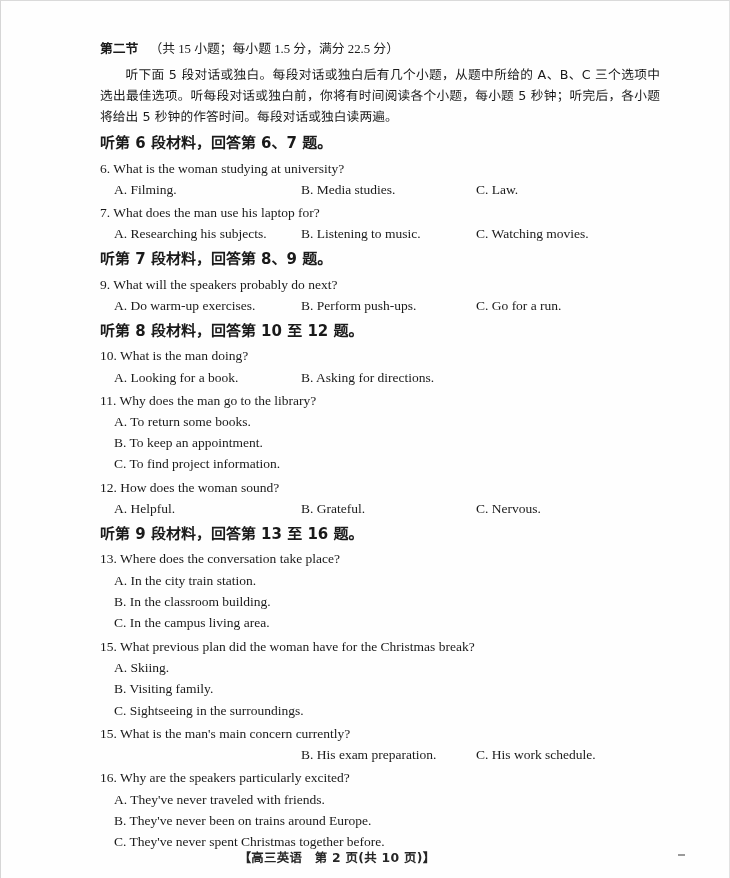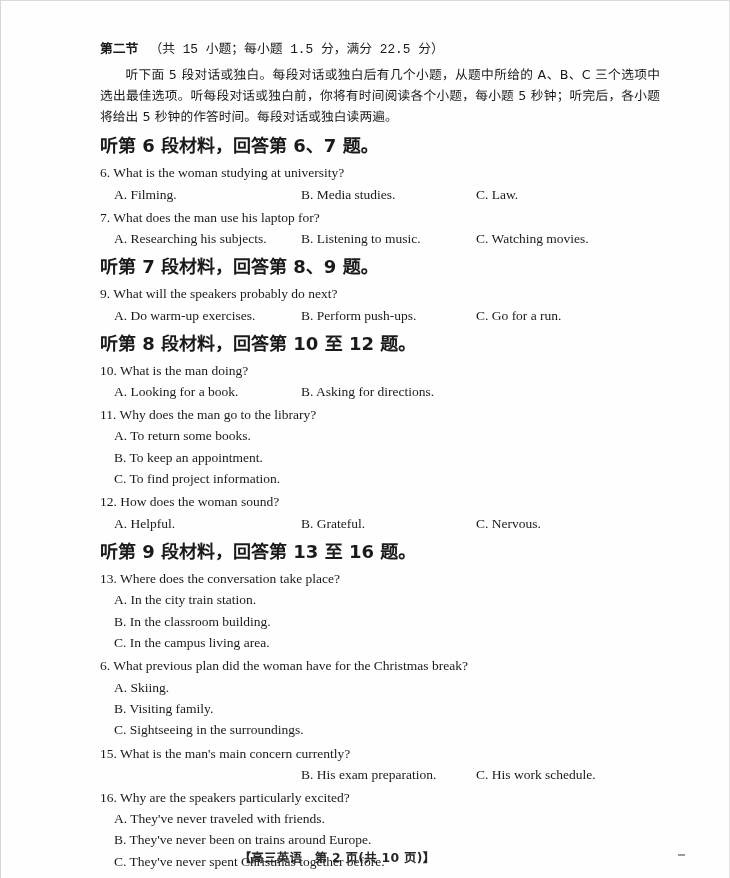--- a/index.html
+++ b/index.html
@@ -40,39 +40,39 @@
   .section-head {
     font-family: "DejaVu Sans", "Liberation Sans", sans-serif;
     font-weight: 700;
     font-size: 12.8px;
     margin: 0 0 6px 0;
     line-height: 1.5;
     white-space: nowrap;
   }
   .section-head .head-score {
     font-weight: 400;
-    font-family: Liberation Mono, monospace;
+    font-family: Liberation Serif, serif;
     margin-top: 21px;
   }
 
   .instructions {
     font-family: "DejaVu Sans", "Liberation Sans", sans-serif;
     font-size: 12.7px;
     line-height: 1.63;
     text-align: justify;
     text-justify: inter-ideograph;
     text-indent: 2em;
     margin: 0 0 4px 0;
     letter-spacing: .1px;
   }
 
   .listen-head {
     font-family: "DejaVu Sans", "Liberation Sans", sans-serif;
     font-weight: 700;
-    font-size: 18px;
+    font-size: 15px;
     line-height: 1.62;
     margin: 3px 0 0 0;
     white-space: nowrap;
   }
 
   .question {
     margin: 0;
     padding: 0;
   }
   .q-stem {
@@ -201,21 +201,21 @@
         </div>
         <div class="group">
           <div class="listen-head">听第 9 段材料，回答第 13 至 16 题。</div>
           <div class="question">
             <div class="q-stem">13. Where does the conversation take place?</div>
             <div class="opt-stack">A. In the city train station.</div>
             <div class="opt-stack">B. In the classroom building.</div>
             <div class="opt-stack">C. In the campus living area.</div>
           </div>
           <div class="question">
-            <div class="q-stem">6. What previous plan did the woman have for the Christmas break?</div>
+            <div class="q-stem">15. What previous plan did the woman have for the Christmas break?</div>
             <div class="opt-stack">A. Skiing.</div>
             <div class="opt-stack">B. Visiting family.</div>
             <div class="opt-stack">C. Sightseeing in the surroundings.</div>
           </div>
           <div class="question">
             <div class="q-stem">15. What is the man's main concern currently?</div>
             <div class="opts">
               <span class="opt" style="left: 201px;">B. His exam preparation.</span>
               <span class="opt" style="left: 376px;">C. His work schedule.</span>
             </div>

